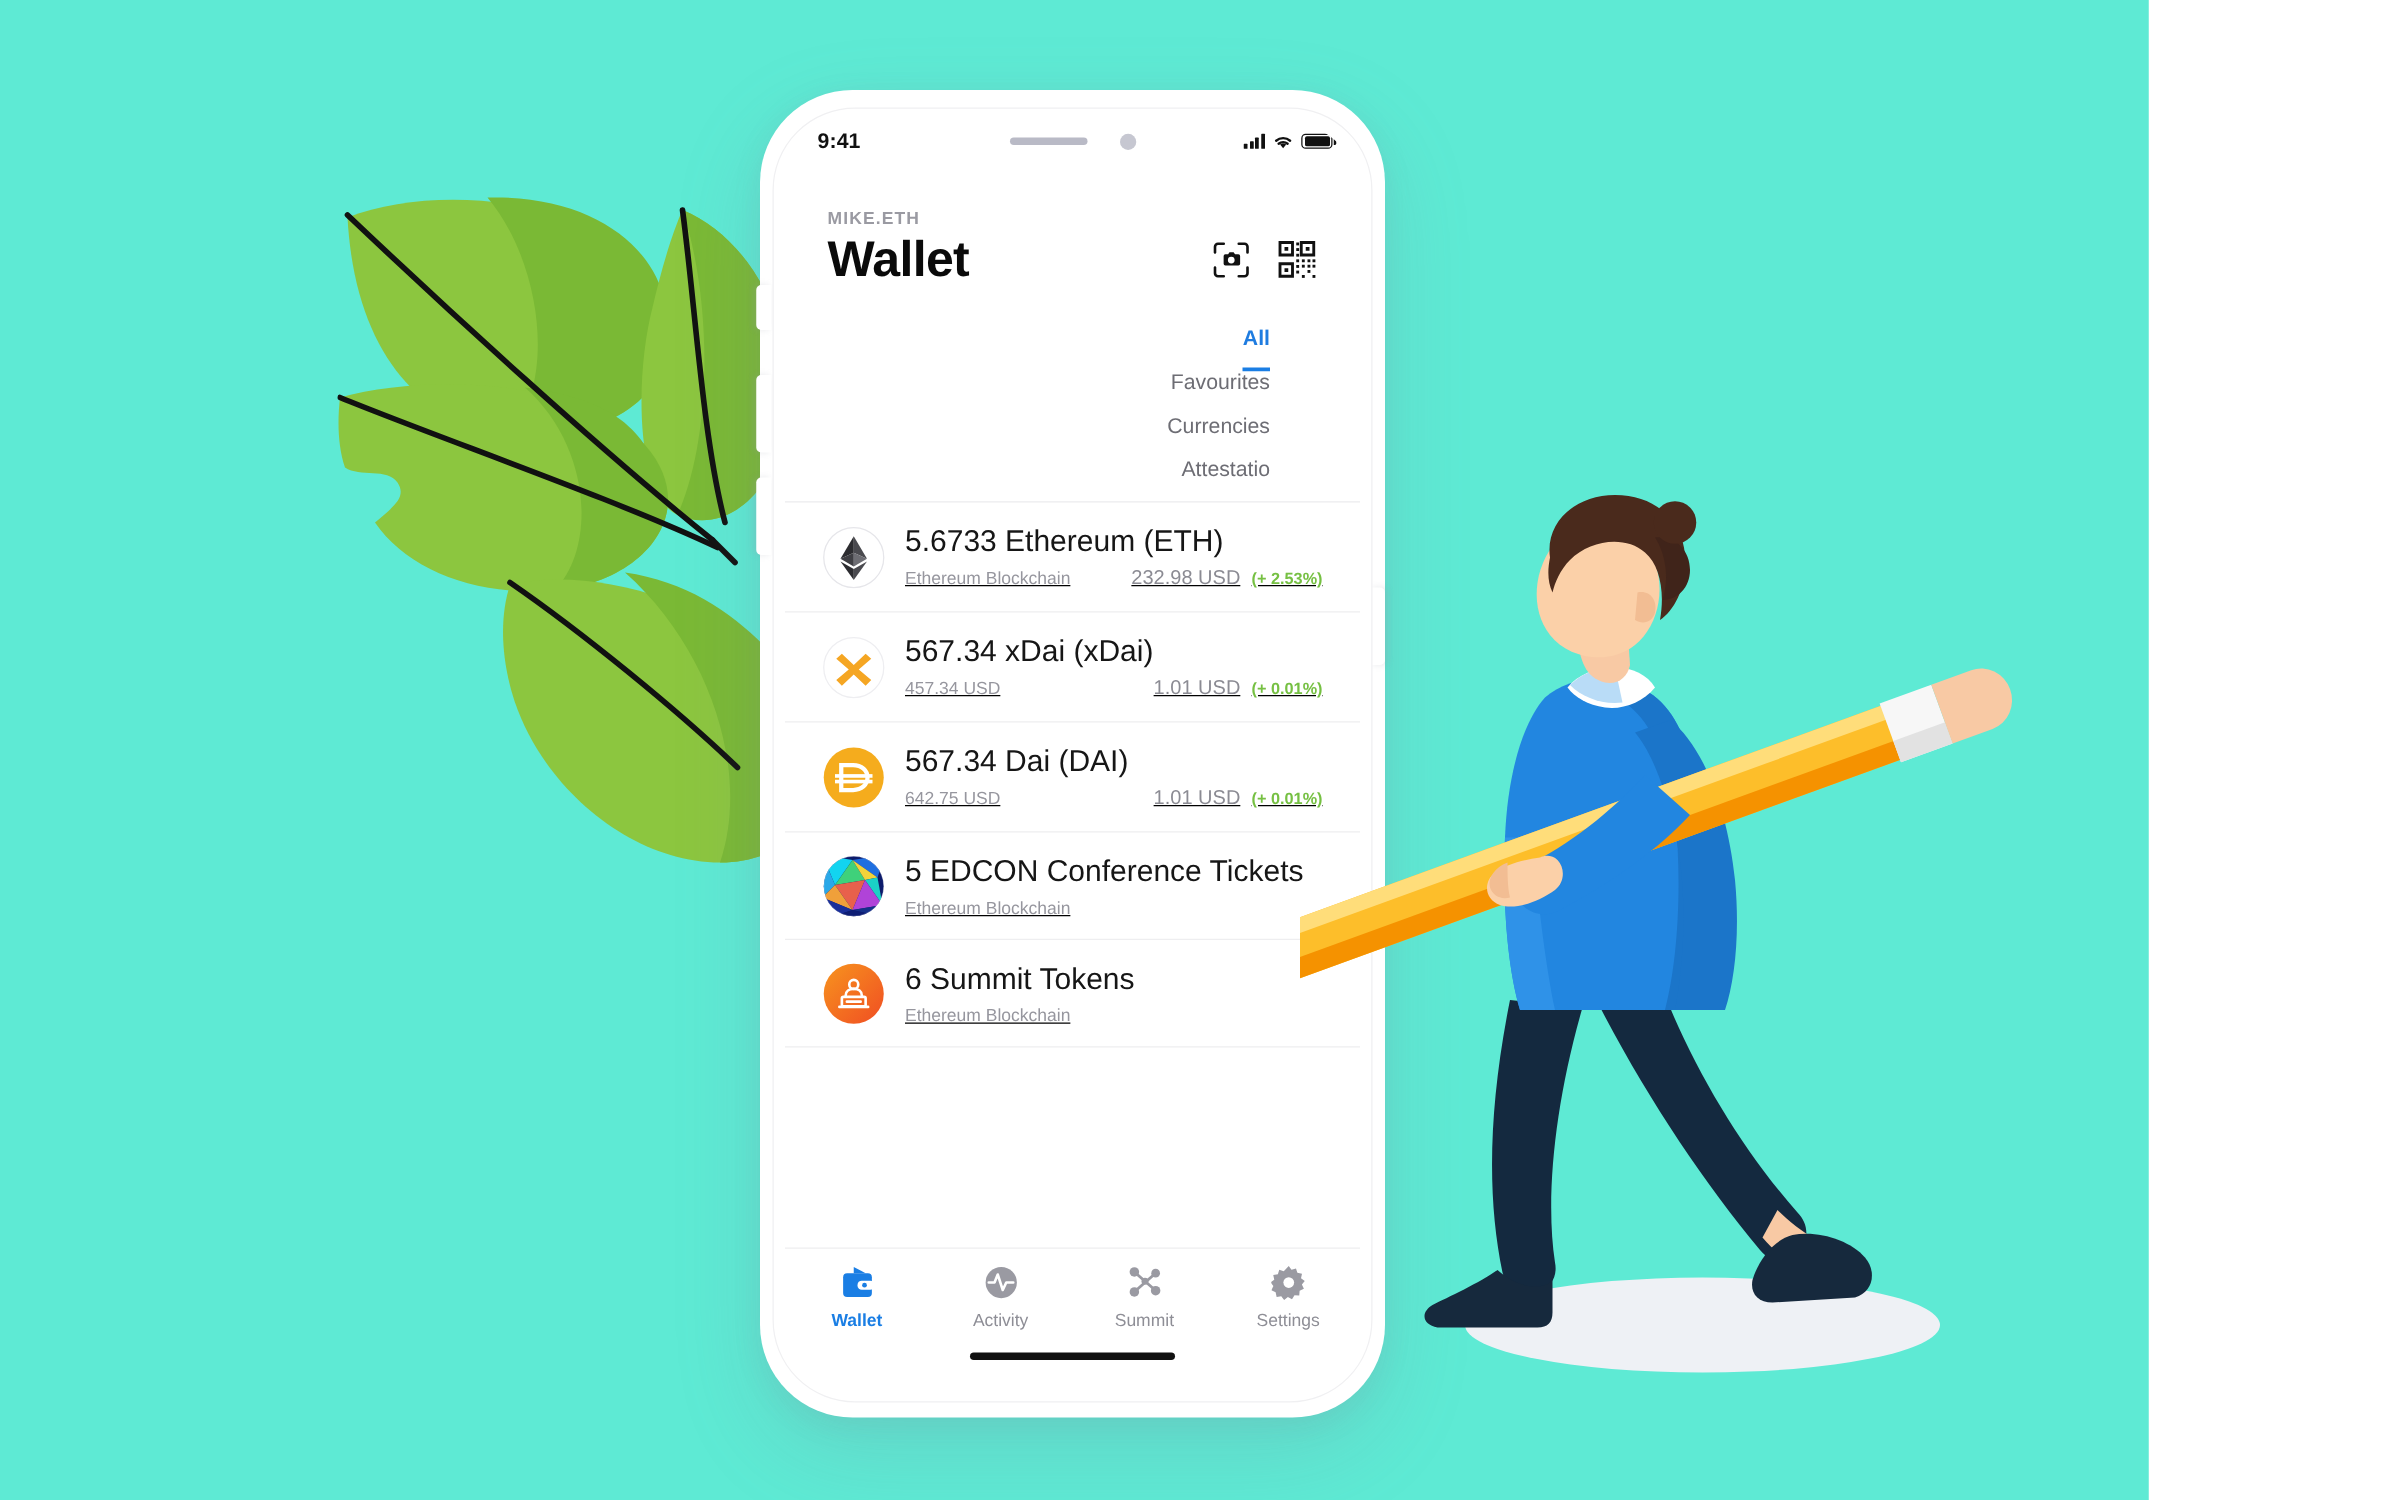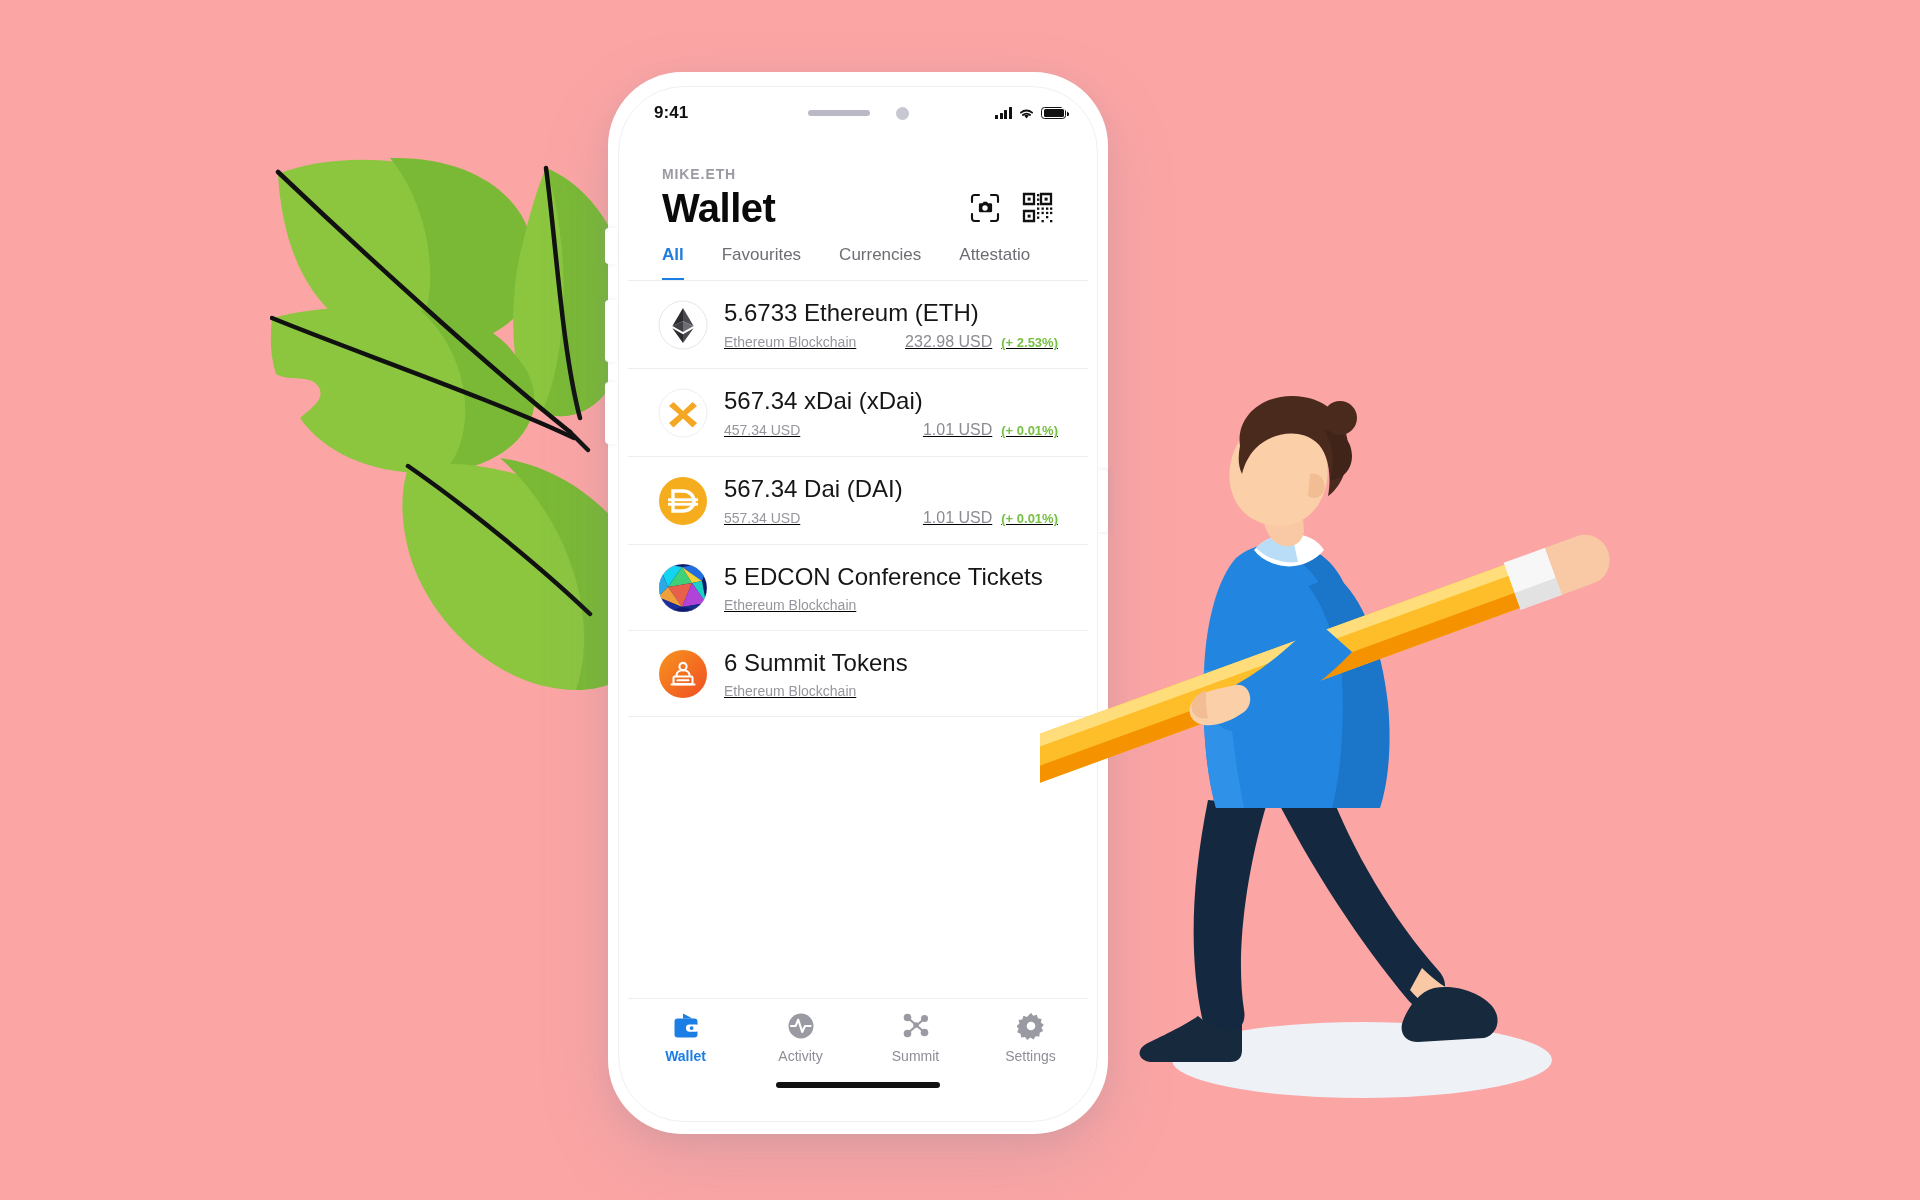--- a/index.html
+++ b/index.html
@@ -3,21 +3,21 @@
 <meta charset="utf-8">
 <title>Wallet App Mockup</title>
 <style>
   * { box-sizing: border-box; margin: 0; padding: 0; }
   html, body {
     width: 1920px; height: 1200px;
     overflow: hidden;
     background: #ffffff;
     font-family: "Liberation Sans", sans-serif;
   }
-  #stage { position: relative; width: 1920px; height: 1200px; background: #fca5a5; }
+  #stage { position: relative; width: 1719px; height: 1200px; background: #5eead4; }
 
   
   .leaves { position: absolute; left: 270px; top: 150px; width: 440px; height: 580px; }
 
   
   .phone-shadow {
     position: absolute;
     left: 608px; top: 72px;
     width: 500px; height: 1062px;
     border-radius: 74px;
@@ -95,26 +95,27 @@
     font-size: 14px; font-weight: bold; color: #9a9aa2;
     letter-spacing: 0.9px;
   }
   .title-row { display: flex; align-items: center; justify-content: space-between; margin-top: 4px; }
   .app-title { font-size: 40px; font-weight: bold; color: #0a0a0a; letter-spacing: -0.5px; }
   .header-icons { display: flex; align-items: center; gap: 18px; padding-bottom: 2px; }
   .hdr-ico { width: 34px; height: 34px; display: flex; align-items: center; justify-content: center; cursor: pointer; }
 
   
   .tabs {
-    margin-top: 14px;
+    margin-top: 30px;
     display: flex; align-items: flex-end;
     padding: 0 34px;
     border-bottom: 1px solid #ececee;
     position: relative;
     overflow: hidden;
+    flex-direction: column;
   }
   .tab {
     font-size: 17px; color: #6d6d74;
     padding: 0 0 13px 0; margin-right: 38px;
     white-space: nowrap; cursor: pointer;
     border-bottom: 3px solid transparent;
     margin-bottom: -1px;
   }
   .tab.active { color: #1f7ce0; font-weight: bold; border-bottom-color: #1a7ee4; }
 
@@ -334,21 +335,21 @@
       <div class="token-row">
         <svg class="token-ico" viewBox="0 0 50 50">
           <circle cx="25" cy="25" r="24" fill="#f5ac1d"></circle>
           <path d="M15 15 h9.5 c6.8 0 11.5 4.3 11.5 10 s-4.7 10 -11.5 10 H15 Z" fill="none" stroke="#fff" stroke-width="3.4"></path>
           <rect x="10" y="22.3" width="30" height="2.9" fill="#fff"></rect>
           <rect x="10" y="26.8" width="30" height="2.9" fill="#fff"></rect>
         </svg>
         <div class="token-mid">
           <div class="token-name">567.34 Dai (DAI)</div>
           <div class="token-sub">
-            <span class="token-chain">557.34 USD</span>
+            <span class="token-chain">642.75 USD</span>
             <span class="token-price-wrap">
               <span class="token-price">1.01 USD</span>
               <span class="token-delta">(+ 0.01%)</span>
             </span>
           </div>
         </div>
       </div>
 
 
       <div class="token-row">

